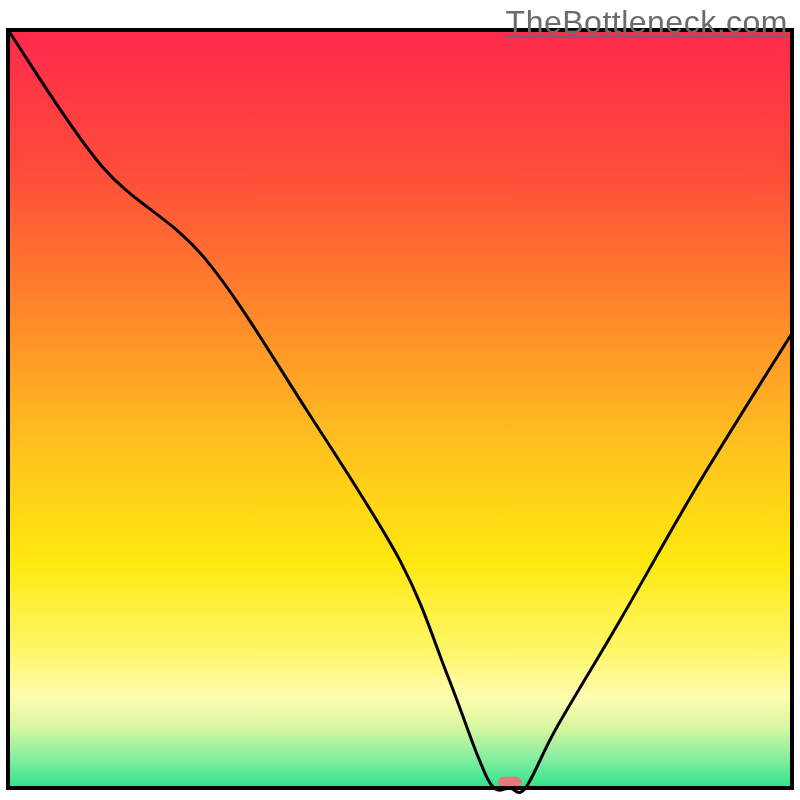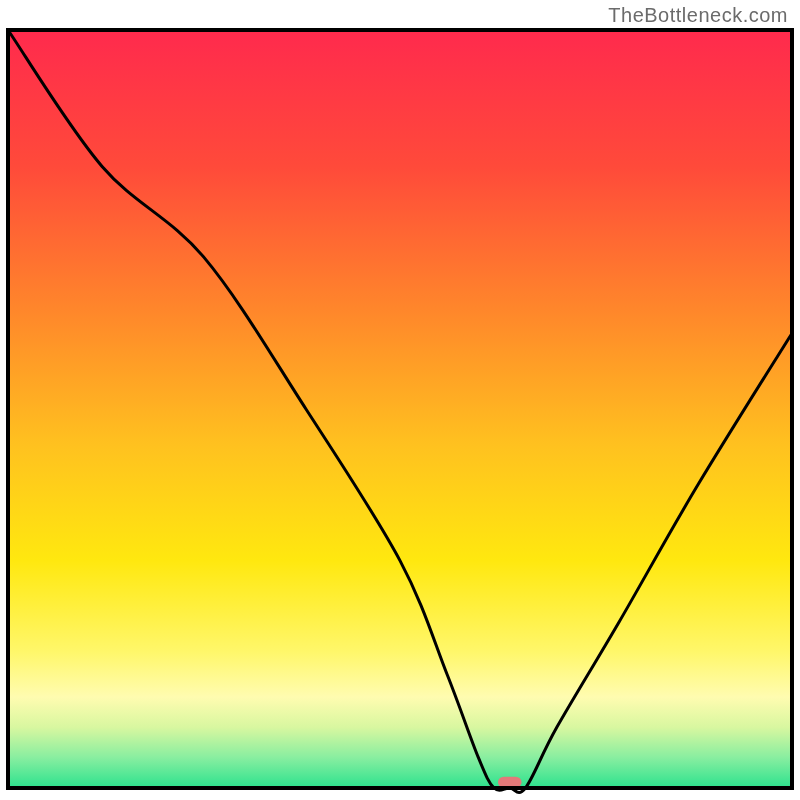--- a/index.html
+++ b/index.html
@@ -13,24 +13,25 @@
   .chart-container {
     position: relative;
     width: 800px;
     height: 800px;
   }
   .watermark {
     position: absolute;
     top: 4px;
     right: 12px;
     color: #6b6b6b;
-    font-size: 20px;
+    font-size: 32px;
     font-weight: 500;
     letter-spacing: 0.5px;
     z-index: 10;
+    text-decoration: underline;
   }
   svg {
     display: block;
   }
 </style>
 </head>
 <body>
 
 <div class="chart-container">
   <div class="watermark">TheBottleneck.com</div>

